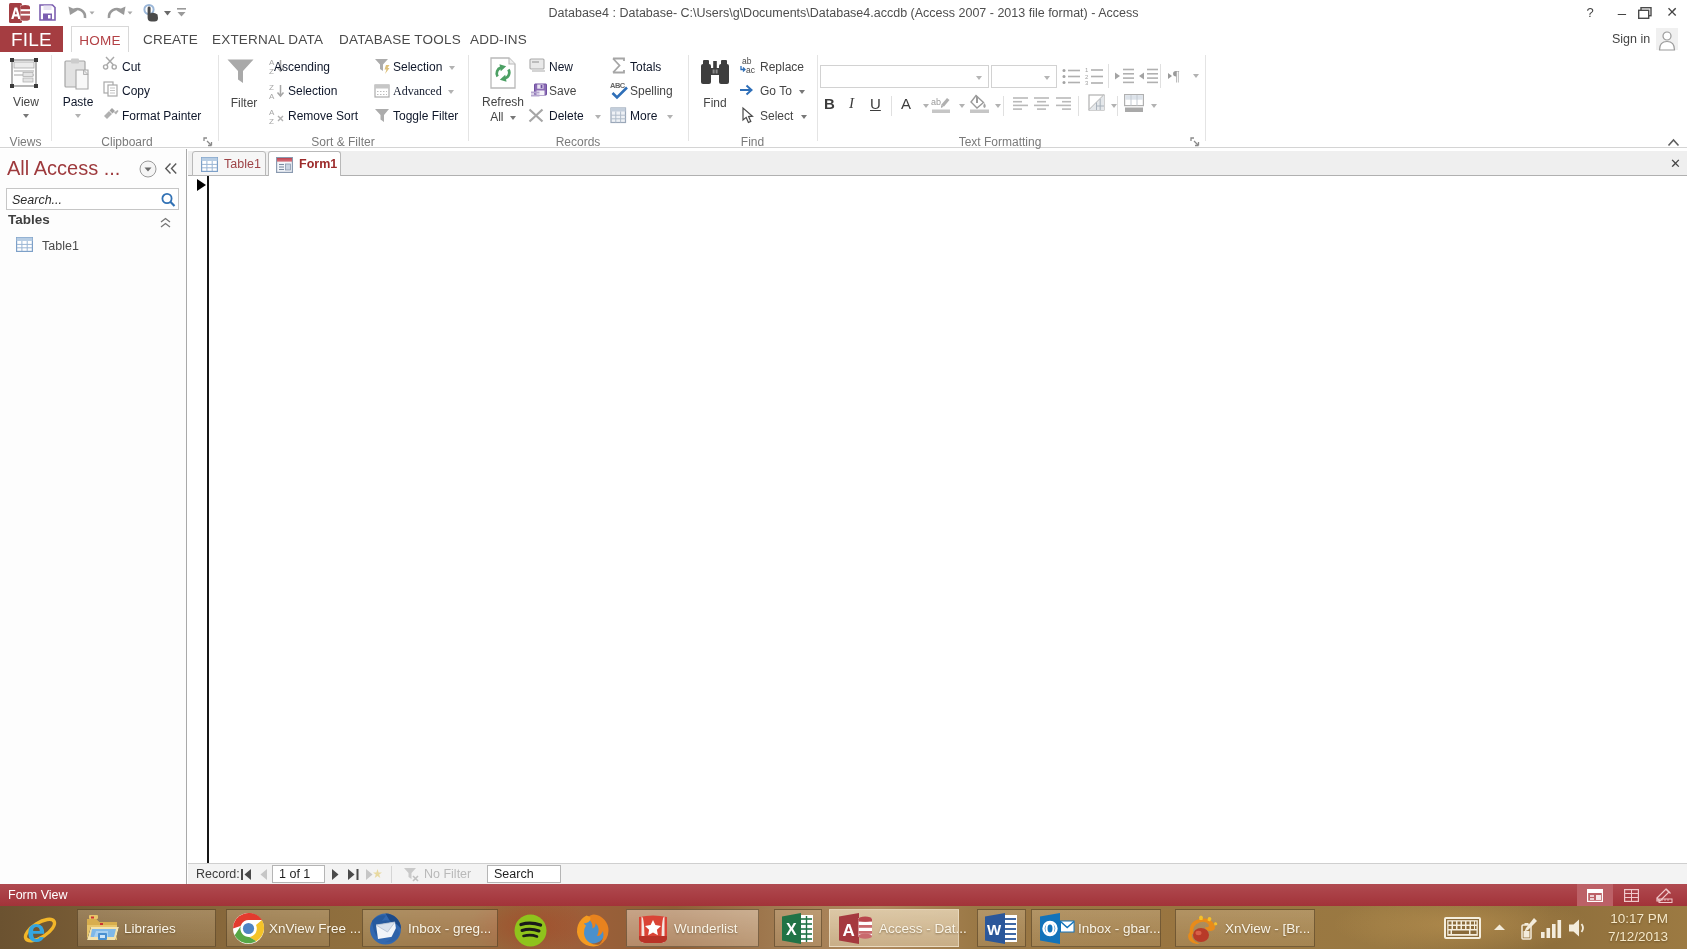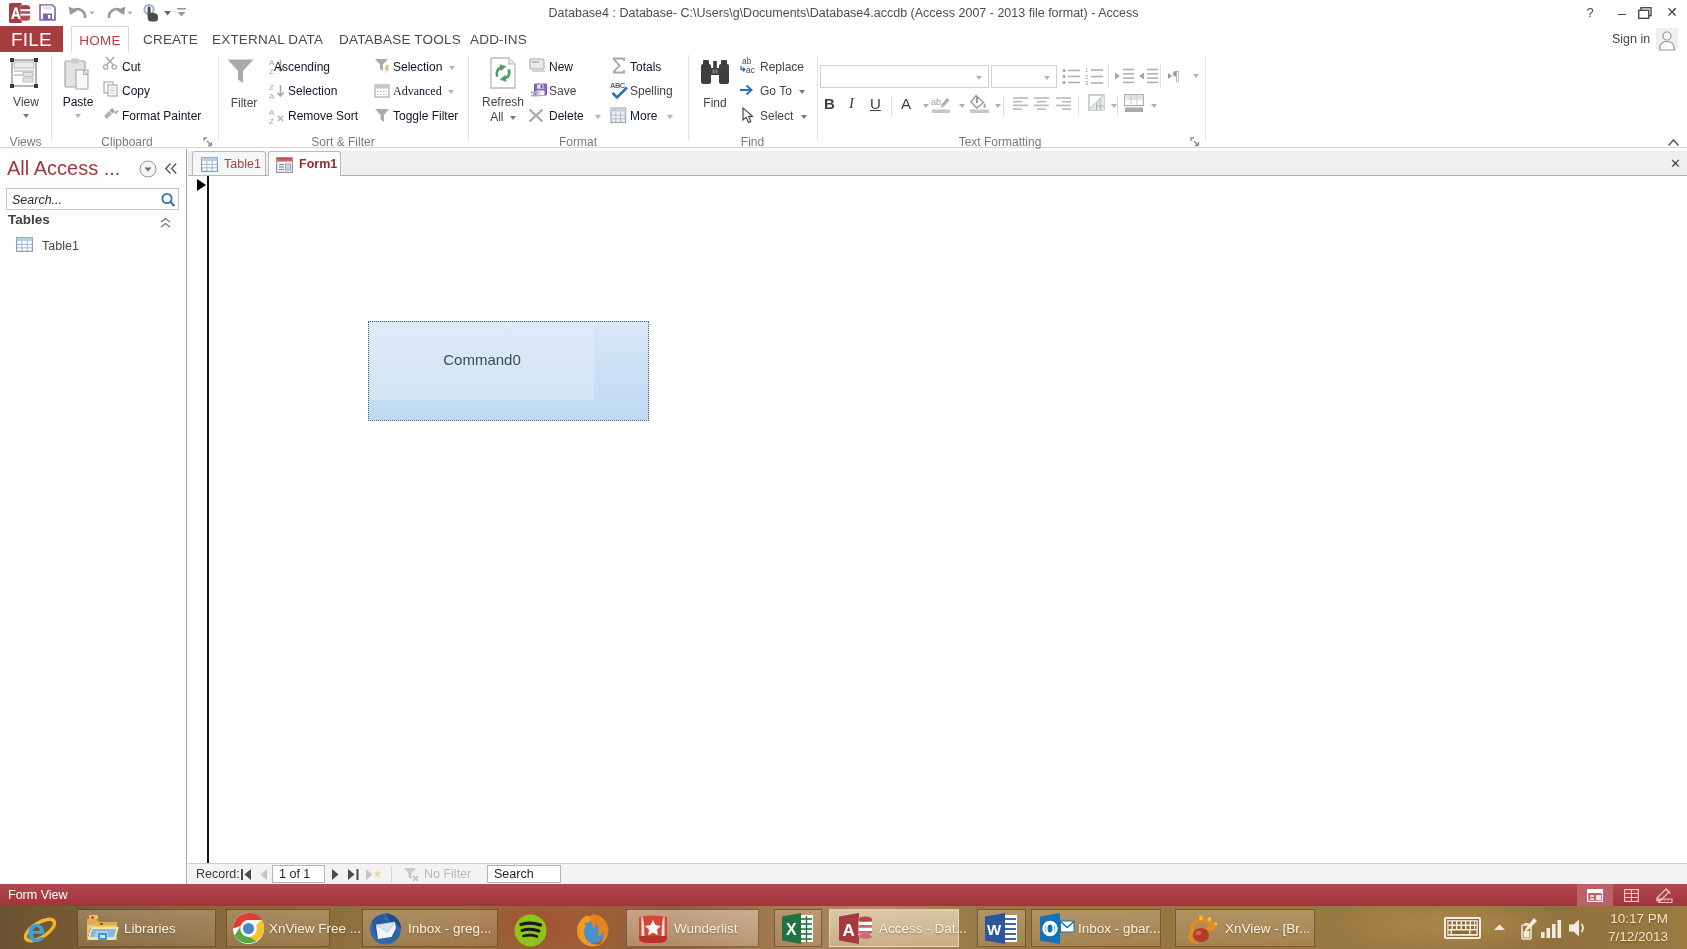--- a/index.html
+++ b/index.html
@@ -278,21 +278,21 @@
     <rect x="1" y="1" width="14.5" height="14.5" fill="#eef1f5" stroke="#9aa7b8" stroke-width="1.2"></rect>
     <rect x="1" y="1" width="14.5" height="3.5" fill="#c3cedb"></rect>
     <g stroke="#b0bcca">
         <line x1="5.8" y1="4.5" x2="5.8" y2="15.5"></line>
         <line x1="10.6" y1="4.5" x2="10.6" y2="15.5"></line>
         <line x1="1" y1="8.2" x2="15.5" y2="8.2"></line>
         <line x1="1" y1="11.8" x2="15.5" y2="11.8"></line>
       </g>
   </svg>
   <div class="abs sbtn dis" style="left:630px;top:53px;">More <span class="darr dis2" style="margin-left:6px;"></span></div>
-  <div class="abs glabel" style="left:468px;width:220px;">Format</div>
+  <div class="abs glabel" style="left:468px;width:220px;">Records</div>
 
   <svg style="left:700px;top:6px;" width="30" height="29" viewBox="0 0 30 29">
     <g fill="#3e3e3e">
       <rect x="1" y="6" width="10" height="20" rx="2"></rect>
       <rect x="19" y="6" width="10" height="20" rx="2"></rect>
       <rect x="3" y="2" width="6" height="6" rx="1"></rect>
       <rect x="21" y="2" width="6" height="6" rx="1"></rect>
       <rect x="11" y="10" width="8" height="7"></rect>
       <rect x="13.2" y="3" width="3.6" height="8"></rect>
     </g>
@@ -516,24 +516,20 @@
             </g>
           <rect x="9.5" y="7" width="5" height="6" fill="#c9d4e2" stroke="#8a9ab0" stroke-width=".8"></rect>
         </svg>
         <span style="position:absolute;left:30px;top:5px;color:#9c2a2a;font-weight:bold;">Form1</span>
       </div>
       <div class="abs" id="tabclose">✕</div>
     </div>
     <div class="abs" id="formview">
       <div class="abs" id="recsel"></div>
       <div class="abs" id="formline"></div>
-      <div class="abs" id="cmdbox">
-        <div class="abs" id="cmdinner"></div>
-        <div class="abs" id="cmdtext">Command0</div>
-      </div>
     </div>
     <div class="abs" id="recordbar">
       <span class="abs" style="left:8px;top:3px;">Record:</span>
       <svg style="left:52px;top:5px;" width="13" height="11" viewBox="0 0 13 11">
         <rect x="1" y="0" width="2" height="11" fill="#4a4a4a"></rect>
         <path d="M11 0 L4.5 5.5 L11 11 Z" fill="#4a4a4a"></path>
       </svg>
       <svg style="left:71px;top:5px;" width="9" height="11" viewBox="0 0 9 11">
         <path d="M8 0 L1.5 5.5 L8 11 Z" fill="#c6c6c6"></path>
       </svg>

